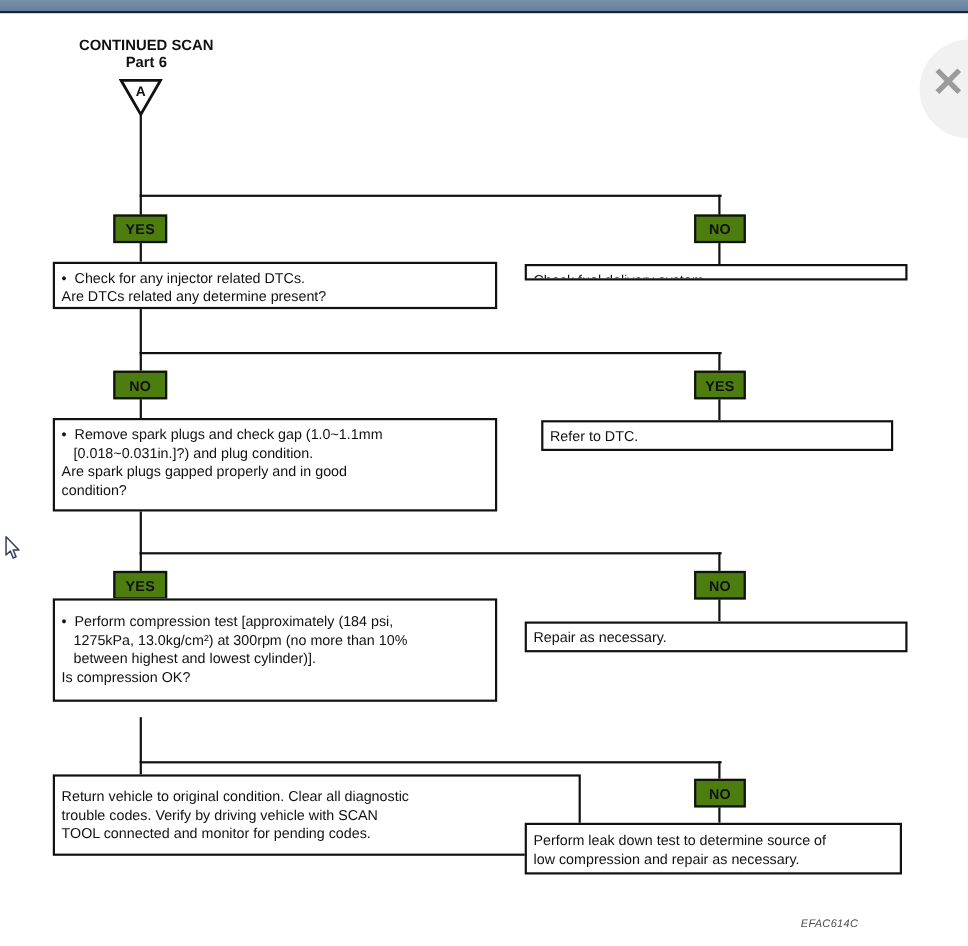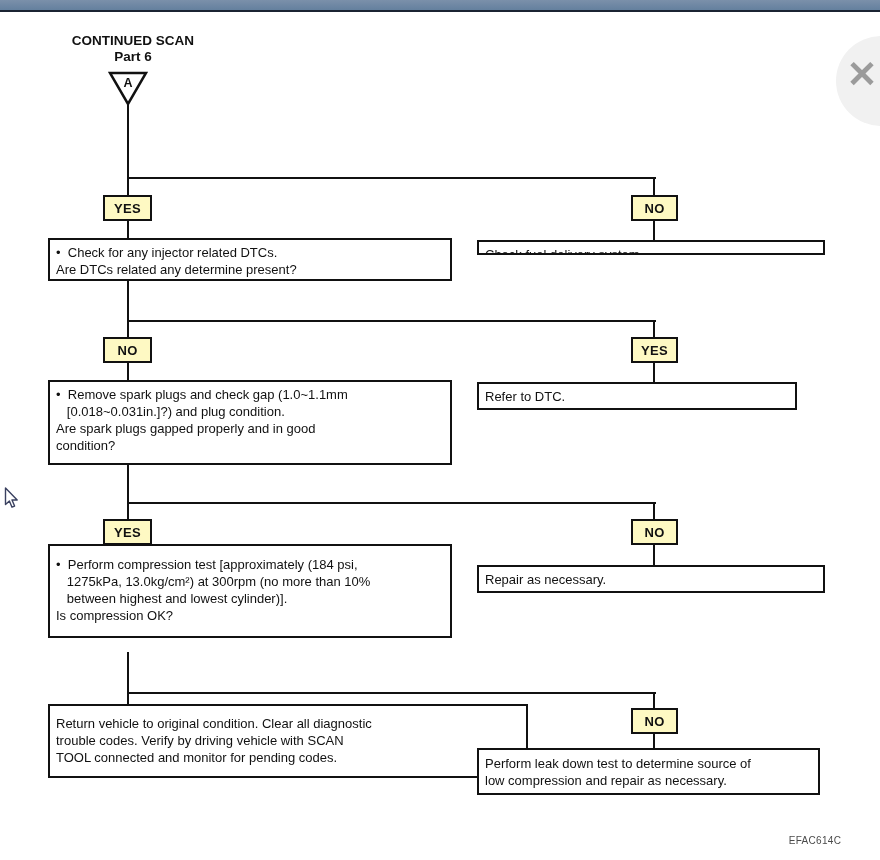--- a/index.html
+++ b/index.html
@@ -10,28 +10,28 @@
   
   .titlebar{position:absolute;left:0;top:0;width:880px;height:10px;
     background:linear-gradient(#7b90aa,#64809e);border-bottom:2px solid #1b2433;}
   .close-btn{position:absolute;left:836px;top:36px;width:90px;height:90px;
     border-radius:50%;background:#f1f1f1;}
   .close-x{position:absolute;left:842px;top:53px;width:40px;height:44px;
     text-align:center;font-size:37px;line-height:44px;font-weight:bold;color:#9b9b9b;}
   
   .vline{position:absolute;width:2px;background:#111;}
   .hline{position:absolute;height:2px;background:#111;}
-  .labelbox{position:absolute;border:2px solid #111;background:#fef9c3;box-sizing:border-box;
+  .labelbox{position:absolute;border:2px solid #111;background:#4d7c0f;box-sizing:border-box;
     font-weight:bold;font-size:13px;display:flex;align-items:center;justify-content:center;letter-spacing:.3px;}
   .textbox{position:absolute;border:2px solid #111;background:#fff;box-sizing:border-box;
     font-size:13px;line-height:17px;white-space:pre-wrap;padding:4px 3px 2px 6px;overflow:hidden;}
   .hdr{position:absolute;left:33px;width:200px;text-align:center;font-weight:bold;font-size:13.5px;}
   .tri{position:absolute;left:108px;top:71px;}
-  .figcode{position:absolute;left:765px;top:835px;width:100px;text-align:center;
-    font-size:10px;color:#4a4a4a;letter-spacing:.3px;}
+  .figcode{position:absolute;left:728px;top:835px;width:100px;text-align:left;
+    font-size:10px;color:#4a4a4a;letter-spacing:.3px;font-style:italic;}
   .cursor{position:absolute;left:4px;top:487px;}
 </style>
 </head>
 <body>
 
 <div class="titlebar"></div>
 <div class="close-btn"></div>
 <div class="close-x">✕</div>
 
 <div class="hdr" style="top:33px">CONTINUED SCAN</div>
@@ -63,21 +63,21 @@
 <div class="vline" style="left:127px;top:320px;height:17px"></div>
 <div class="vline" style="left:653px;top:320px;height:17px"></div>
 <div class="labelbox" style="left:103px;top:337px;width:49px;height:26px">NO</div>
 <div class="labelbox" style="left:631px;top:337px;width:47px;height:26px">YES</div>
 <div class="vline" style="left:127px;top:363px;height:17px"></div>
 <div class="vline" style="left:653px;top:363px;height:19px"></div>
 <div class="textbox" style="left:48px;top:380px;width:404px;height:85px">•  Remove spark plugs and check gap (1.0~1.1mm
    [0.018~0.031in.]?) and plug condition.
 Are spark plugs gapped properly and in good
 condition?</div>
-<div class="textbox" style="left:477px;top:382px;width:320px;height:28px">Refer to DTC.</div>
+<div class="textbox" style="left:492px;top:382px;width:320px;height:28px">Refer to DTC.</div>
 
 <div class="vline" style="left:127px;top:465px;height:39px"></div>
 
 <div class="hline" style="left:127px;top:502px;width:529px"></div>
 <div class="vline" style="left:127px;top:502px;height:17px"></div>
 <div class="vline" style="left:653px;top:502px;height:17px"></div>
 <div class="labelbox" style="left:103px;top:519px;width:49px;height:26px">YES</div>
 <div class="labelbox" style="left:631px;top:519px;width:47px;height:26px">NO</div>
 <div class="vline" style="left:127px;top:545px;height:13px"></div>
 <div class="vline" style="left:653px;top:545px;height:20px"></div>

